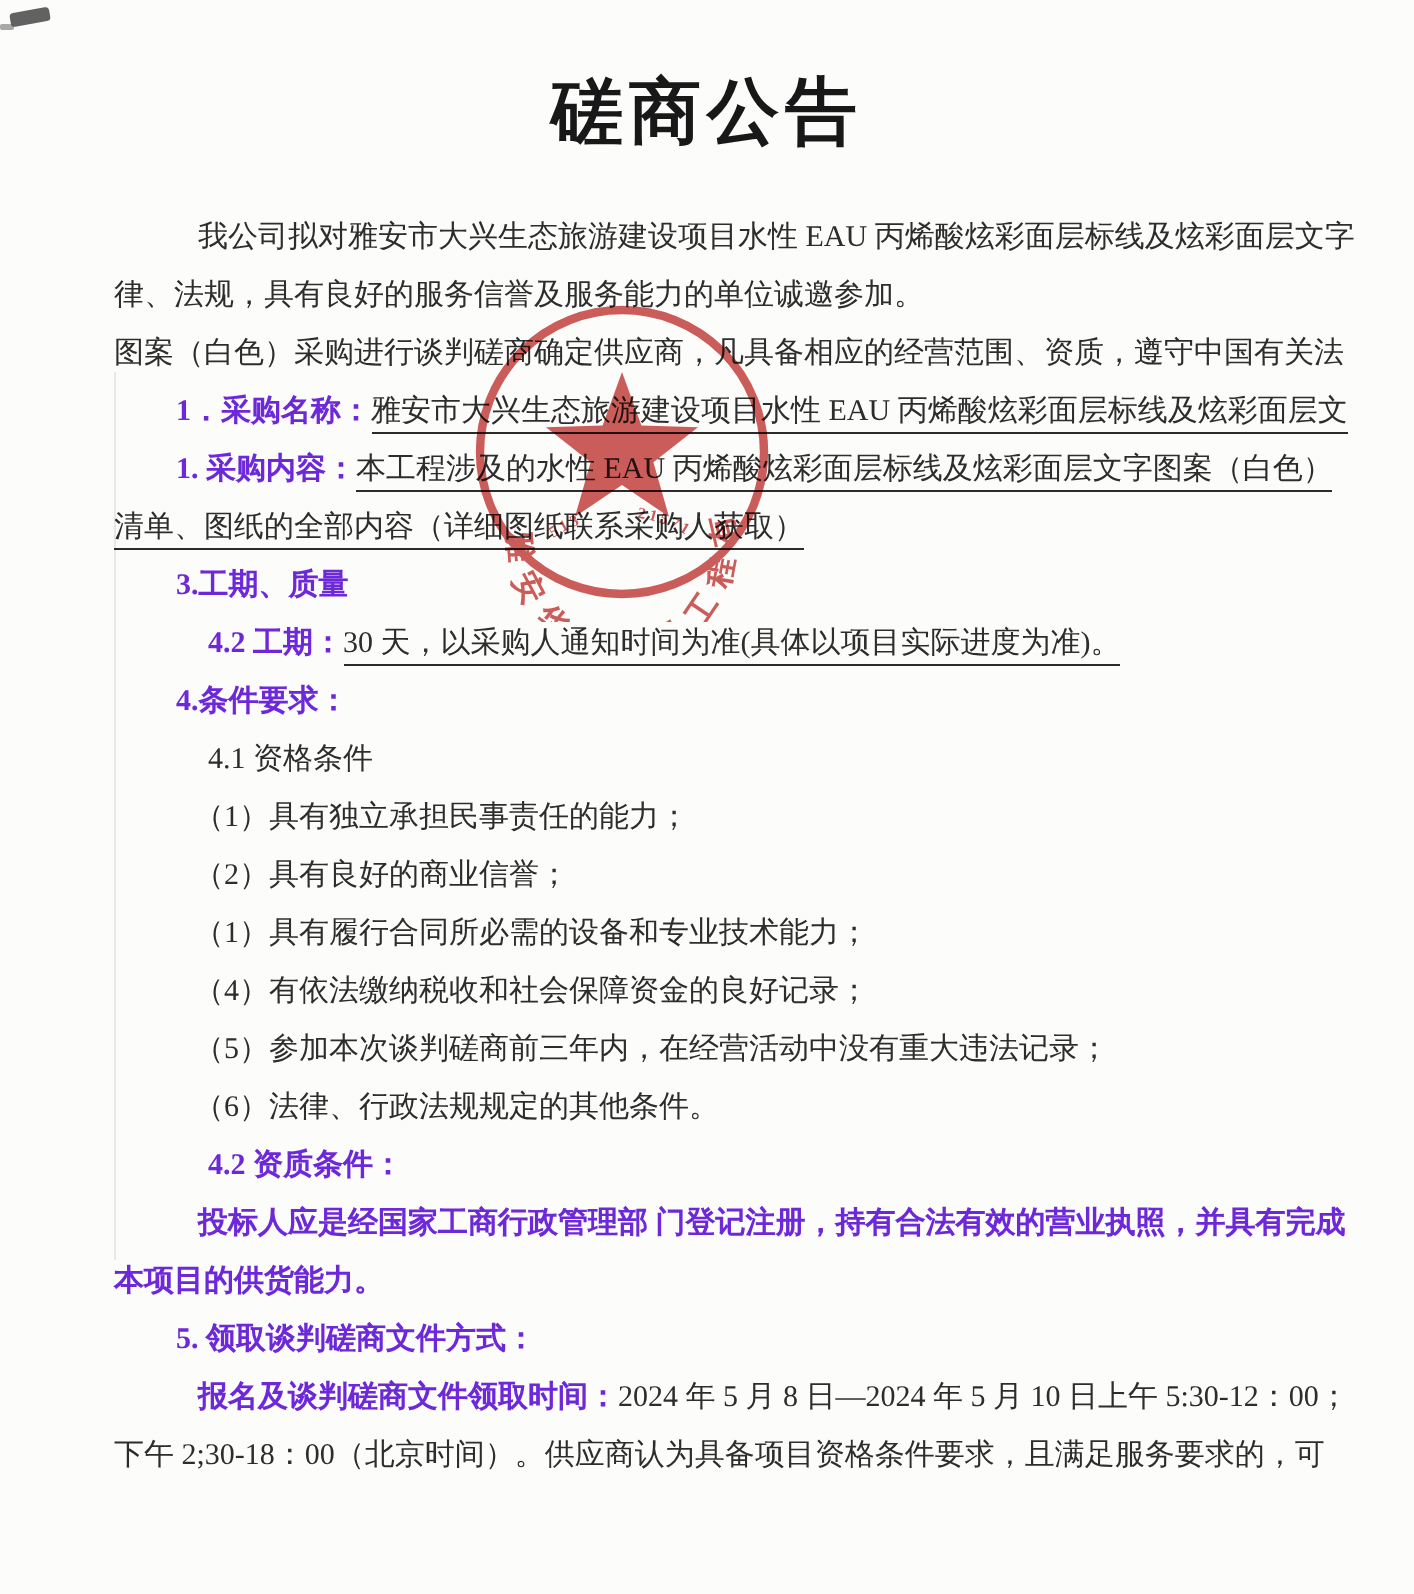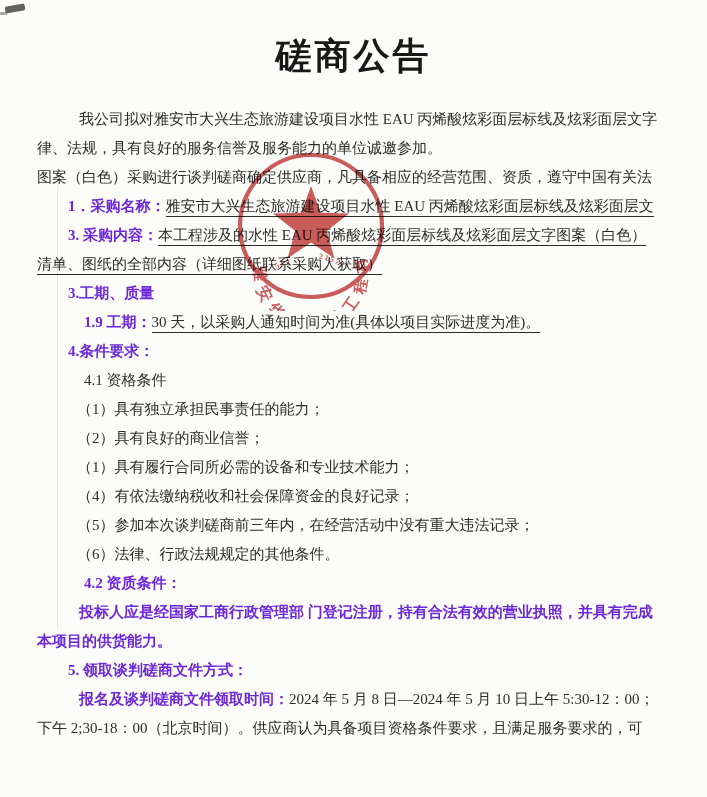--- a/index.html
+++ b/index.html
@@ -29,21 +29,21 @@
     background:rgba(60,60,60,.10);
   }
   .title{
     margin:32px 0 24px;
     text-align:center;
     font-size:36px;font-weight:bold;letter-spacing:3px;
     color:#181818;
   }
   .doc-body{
     position:relative;
-    padding:0 54px 0 37px;
+    padding:0 54px 0 57px;
     font-size:15px;color:#2d2d2d;
   }
   .line{
     line-height:29px;height:29px;
     white-space:nowrap;overflow:visible;
   }
   .ind1{padding-left:42px}
   .ind2{padding-left:31px}
   .ind3{padding-left:47px}
   .ind4{padding-left:40px}
@@ -69,24 +69,24 @@
   <div class="smudge2"></div>
   <div class="margin-line"></div>
 
   <h1 class="title">磋商公告</h1>
 
   <div class="doc-body">
       <div class="line ind1"><span>我公司拟对雅安市大兴生态旅游建设项目水性 EAU 丙烯酸炫彩面层标线及炫彩面层文字</span></div>
       <div class="line ind0"><span>律、法规，具有良好的服务信誉及服务能力的单位诚邀参加。</span></div>
       <div class="line ind0"><span>图案（白色）采购进行谈判磋商确定供应商，凡具备相应的经营范围、资质，遵守中国有关法</span></div>
       <div class="line ind2"><span class="b">1．采购名称：</span><span class="u">雅安市大兴生态旅游建设项目水性 EAU 丙烯酸炫彩面层标线及炫彩面层文</span></div>
-      <div class="line ind2"><span class="b">3. 采购内容：</span><span class="u">本工程涉及的水性 EAU 丙烯酸炫彩面层标线及炫彩面层文字图案（白色）</span></div>
+      <div class="line ind2"><span class="b">1. 采购内容：</span><span class="u">本工程涉及的水性 EAU 丙烯酸炫彩面层标线及炫彩面层文字图案（白色）</span></div>
       <div class="line ind0"><span class="u">清单、图纸的全部内容（详细图纸联系采购人获取）</span></div>
       <div class="line ind2"><span class="b">3.工期、质量</span></div>
-      <div class="line ind3"><span class="b">1.9 工期：</span><span class="u">30 天，以采购人通知时间为准(具体以项目实际进度为准)。</span></div>
+      <div class="line ind3"><span class="b">4.2 工期：</span><span class="u">30 天，以采购人通知时间为准(具体以项目实际进度为准)。</span></div>
       <div class="line ind2"><span class="b">4.条件要求：</span></div>
       <div class="line ind3"><span>4.1 资格条件</span></div>
       <div class="line ind4"><span>（1）具有独立承担民事责任的能力；</span></div>
       <div class="line ind4"><span>（2）具有良好的商业信誉；</span></div>
       <div class="line ind4"><span>（1）具有履行合同所必需的设备和专业技术能力；</span></div>
       <div class="line ind4"><span>（4）有依法缴纳税收和社会保障资金的良好记录；</span></div>
       <div class="line ind4"><span>（5）参加本次谈判磋商前三年内，在经营活动中没有重大违法记录；</span></div>
       <div class="line ind4"><span>（6）法律、行政法规规定的其他条件。</span></div>
       <div class="line ind3"><span class="b">4.2 资质条件：</span></div>
       <div class="line ind1"><span class="b">投标人应是经国家工商行政管理部 门登记注册，持有合法有效的营业执照，并具有完成</span></div>

